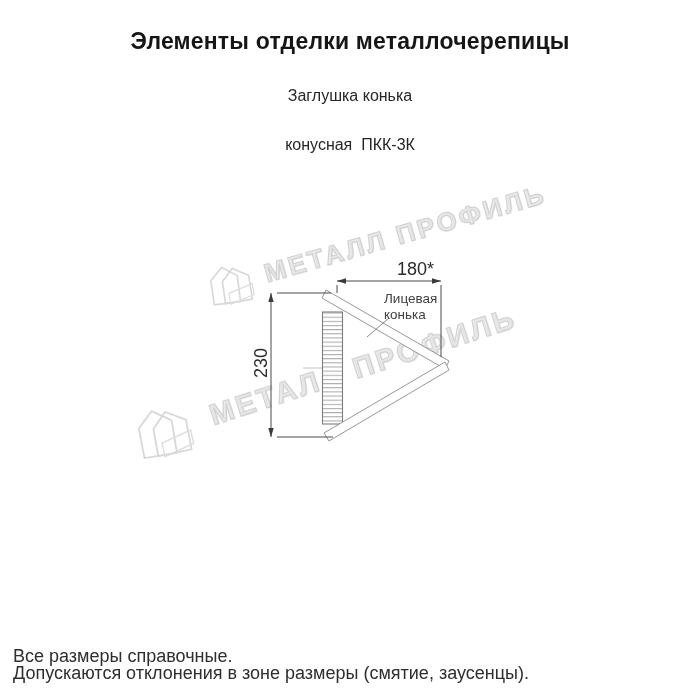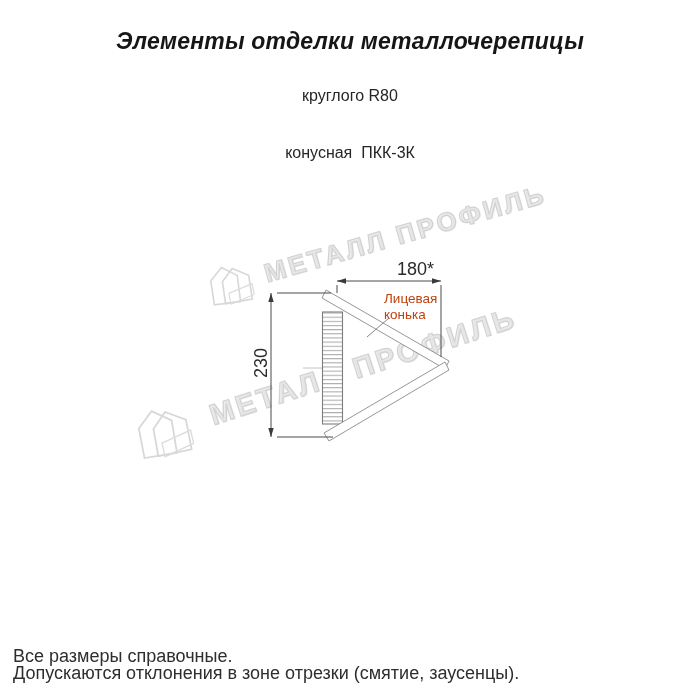--- a/index.html
+++ b/index.html
@@ -3,41 +3,41 @@
 <meta charset="utf-8">
 <style>
   html,body{margin:0;padding:0;}
   body{
     width:700px;height:700px;background:#ffffff;position:relative;overflow:hidden;
     font-family:"Liberation Sans","DejaVu Sans",sans-serif;color:#1f1f1f;
   }
   .abs{position:absolute;}
   .page-title{
     top:28px;left:0;width:700px;text-align:center;
-    font-size:23px;font-weight:bold;letter-spacing:0.2px;color:#161616;font-style:italic;
+    font-size:23px;font-weight:bold;letter-spacing:0.2px;color:#161616;
   }
   .product-name{
     top:85px;left:0;width:700px;text-align:center;
     font-size:16px;line-height:21px;color:#262626;
   }
   .product-type{
     top:136px;left:0;width:700px;text-align:center;
-    font-size:16px;color:#262626;white-space:pre;margin-top:8px;
+    font-size:16px;color:#262626;white-space:pre;
   }
   .dim-width-label{
     top:259px;left:344px;width:90px;text-align:right;
     font-size:18px;color:#2b2b2b;
   }
   .dim-height-label{
     top:352px;left:236px;width:52px;height:22px;text-align:center;
     font-size:18px;color:#2b2b2b;transform:rotate(-90deg);
   }
   .face-label{
     top:291px;left:384px;width:70px;
-    font-size:13.5px;line-height:16px;color:#c2410c;
+    font-size:13.5px;line-height:16px;color:#404040;
   }
   .notes{left:13px;font-size:18px;color:#2e2e2e;}
   .note1{top:646px;}
   .note2{top:663px;}
   svg{display:block;}
   .diagram-svg{top:0;left:0;}
   
   .wm{
     display:flex;align-items:center;gap:8px;pointer-events:none;
     white-space:nowrap;
@@ -112,27 +112,27 @@
   </g>
   <polygon points="271,293 268.3,302 273.7,302" fill="#3a3a3a"></polygon>
   <polygon points="271,437 268.3,428 273.7,428" fill="#3a3a3a"></polygon>
 
   <line x1="389" y1="318" x2="367" y2="337" stroke="#7a7a7a" stroke-width="0.9"></line>
 </svg>
 
 <div class="abs page-title">Элементы отделки металлочерепицы</div>
 
 <div class="abs product-name">
-  <div>круглого R80</div>
+  <div>Заглушка конька</div>
 </div>
 
 <div class="abs product-type">конусная  ПКК-3К</div>
 
 <div class="abs dim-width-label">180*</div>
 <div class="abs dim-height-label">230</div>
 
 <div class="abs face-label">
   <div>Лицевая</div>
   <div>конька</div>
 </div>
 
 <div class="abs notes note1">Все размеры справочные.</div>
-<div class="abs notes note2">Допускаются отклонения в зоне отрезки (смятие, заусенцы).</div>
+<div class="abs notes note2">Допускаются отклонения в зоне размеры (смятие, заусенцы).</div>
 
 </body></html>

